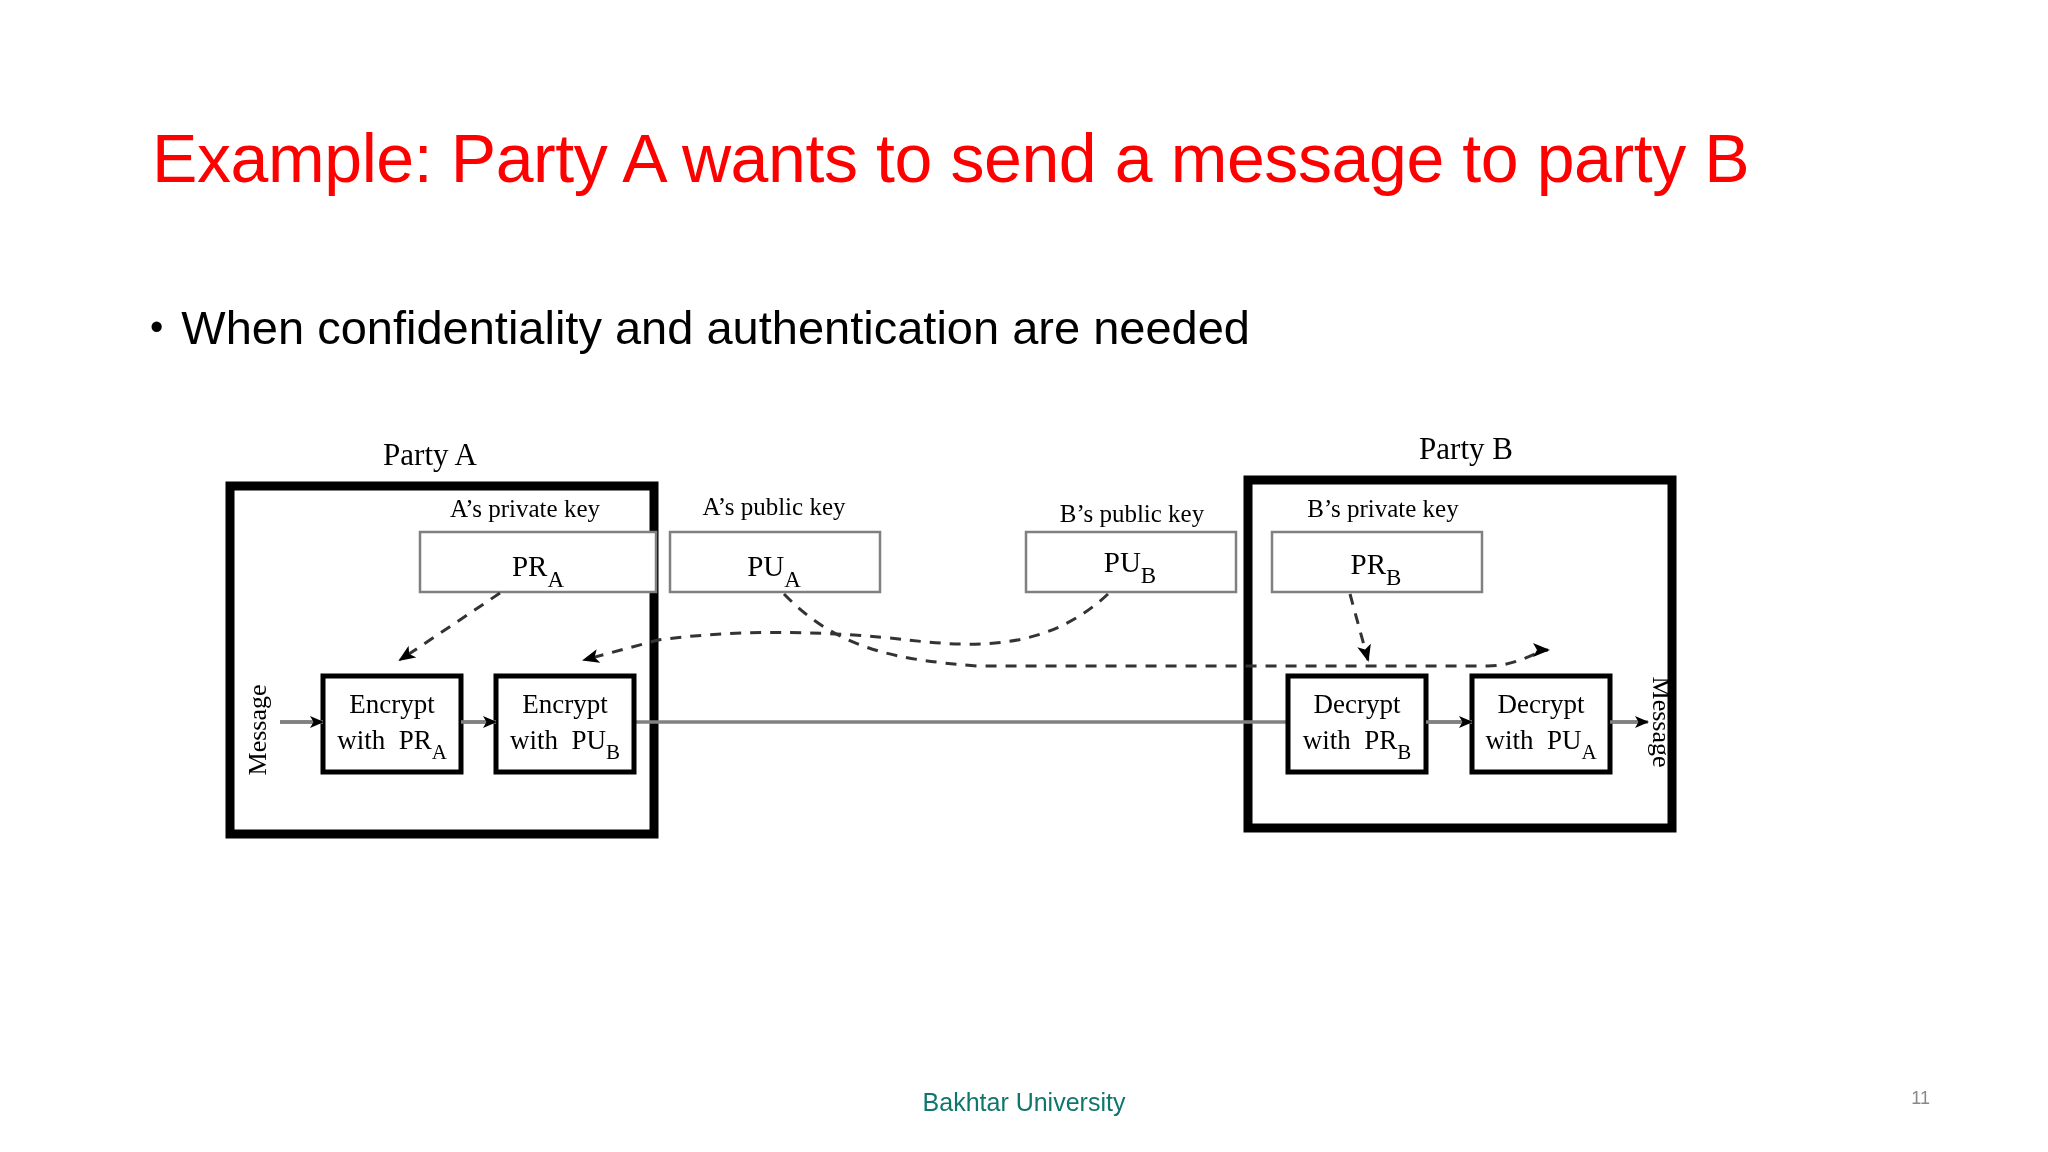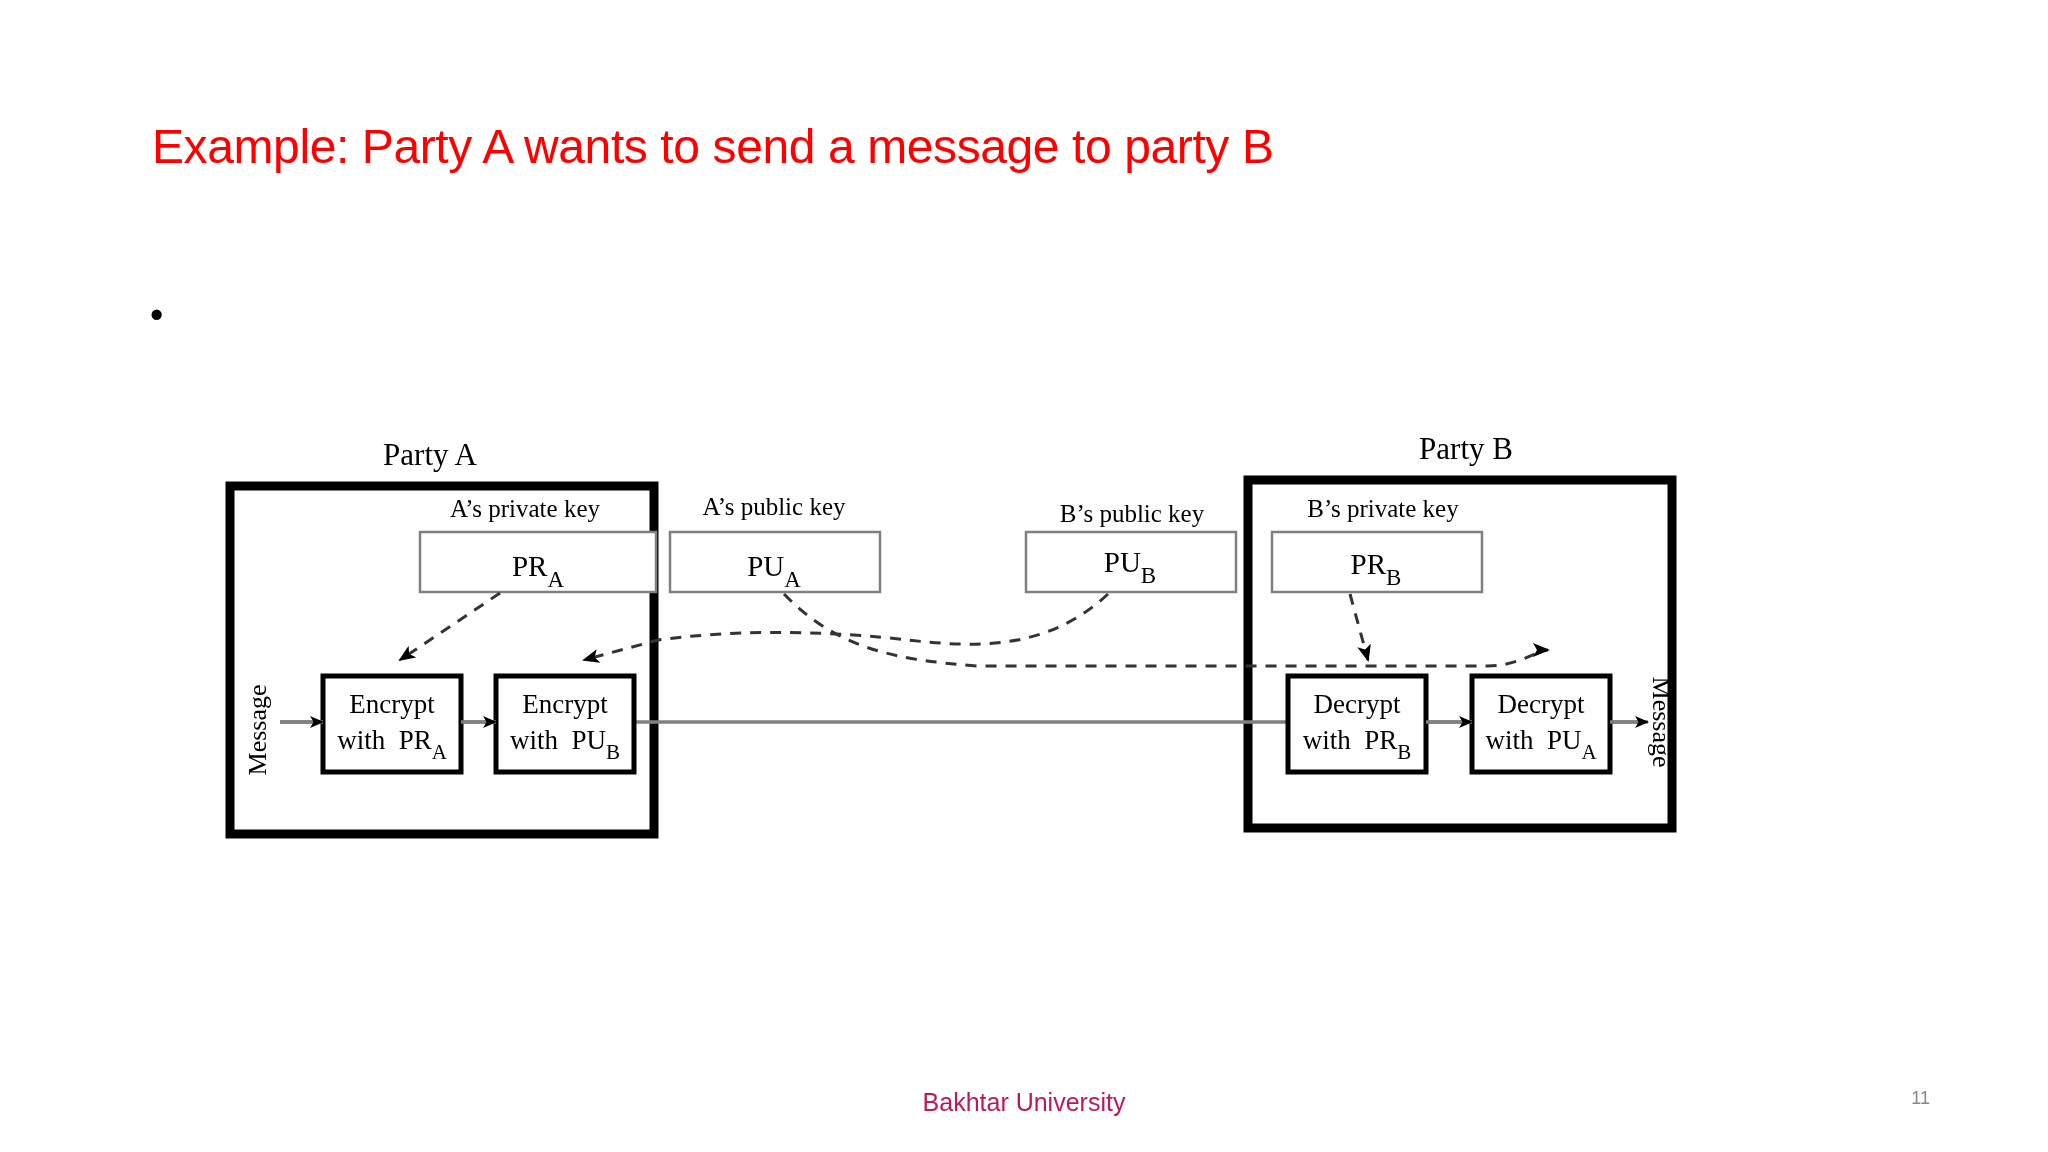--- a/index.html
+++ b/index.html
@@ -18,21 +18,21 @@
   }
 
   
   #slide-title {
     position: absolute;
     left: 152px;
     top: 120px;
     width: 1780px;
     color: #ff0000;
     font-family: "Liberation Sans", sans-serif;
-    font-size: 48px;
+    font-size: 68px;
     font-weight: 400;
     line-height: 1.12;
     letter-spacing: -0.4px;
     white-space: nowrap;
   }
 
   
   #bullet-list {
     position: absolute;
     left: 150px;
@@ -66,41 +66,42 @@
   }
   #diagram svg { display: block; }
 
   
   #footer-org {
     position: absolute;
     left: 0;
     top: 1088px;
     width: 2048px;
     text-align: center;
-    color: #be185d;
+    color: #0f766e;
     font-size: 25px;
     font-weight: 400;
   }
   #footer-page {
     position: absolute;
     right: 118px;
     top: 1088px;
     color: #888888;
     font-size: 18px;
     font-weight: 400;
   }
 </style>
 </head>
 <body>
 
 <div id="slide-title">Example: Party A wants to send a message to party B</div>
 
 <div id="bullet-list">
   <div class="bullet-row">
     <span class="bullet-dot">•</span>
+    <span class="bullet-text">When confidentiality and authentication are needed</span>
   </div>
 </div>
 
 <div id="diagram">
 <svg width="2048" height="1152" viewBox="0 0 2048 1152" xmlns="http://www.w3.org/2000/svg">
   <defs>
     <marker id="arrowSolid" markerWidth="14" markerHeight="12" refX="13" refY="6" orient="auto" markerUnits="userSpaceOnUse">
       <path d="M0,0 L14,6 L0,12 L3.5,6 Z" fill="#000000"></path>
     </marker>
     <marker id="arrowDash" markerWidth="17" markerHeight="14" refX="15" refY="7" orient="auto" markerUnits="userSpaceOnUse">

